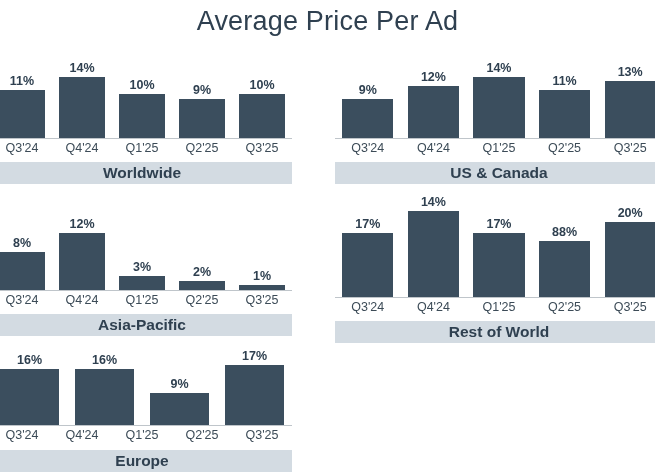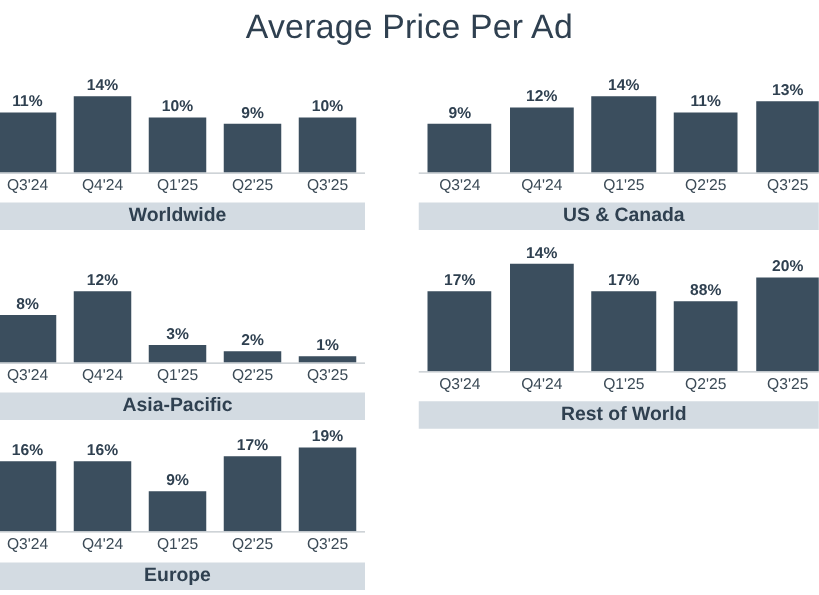--- a/index.html
+++ b/index.html
@@ -310,24 +310,20 @@
           <div class="bar-rect" style="height: 56.1778px; background: rgb(59, 78, 94);"></div>
         </div>
         <div class="bar-slot">
           <div class="bar-value" style="bottom: 33.6px;">9%</div>
           <div class="bar-rect" style="height: 31.6px; background: rgb(59, 78, 94);"></div>
         </div>
         <div class="bar-slot">
           <div class="bar-value" style="bottom: 61.6889px;">17%</div>
           <div class="bar-rect" style="height: 59.6889px; background: rgb(59, 78, 94);"></div>
         </div>
-        <div class="bar-slot">
-          <div class="bar-value" style="bottom: 68.7111px;">19%</div>
-          <div class="bar-rect" style="height: 66.7111px; background: rgb(59, 78, 94);"></div>
-        </div>
       </div>
     </div>
     <div class="baseline"></div>
     <div class="tick-row">
       <div class="tick-label">Q3'24</div>
       <div class="tick-label">Q4'24</div>
       <div class="tick-label">Q1'25</div>
       <div class="tick-label">Q2'25</div>
       <div class="tick-label">Q3'25</div>
     </div>

